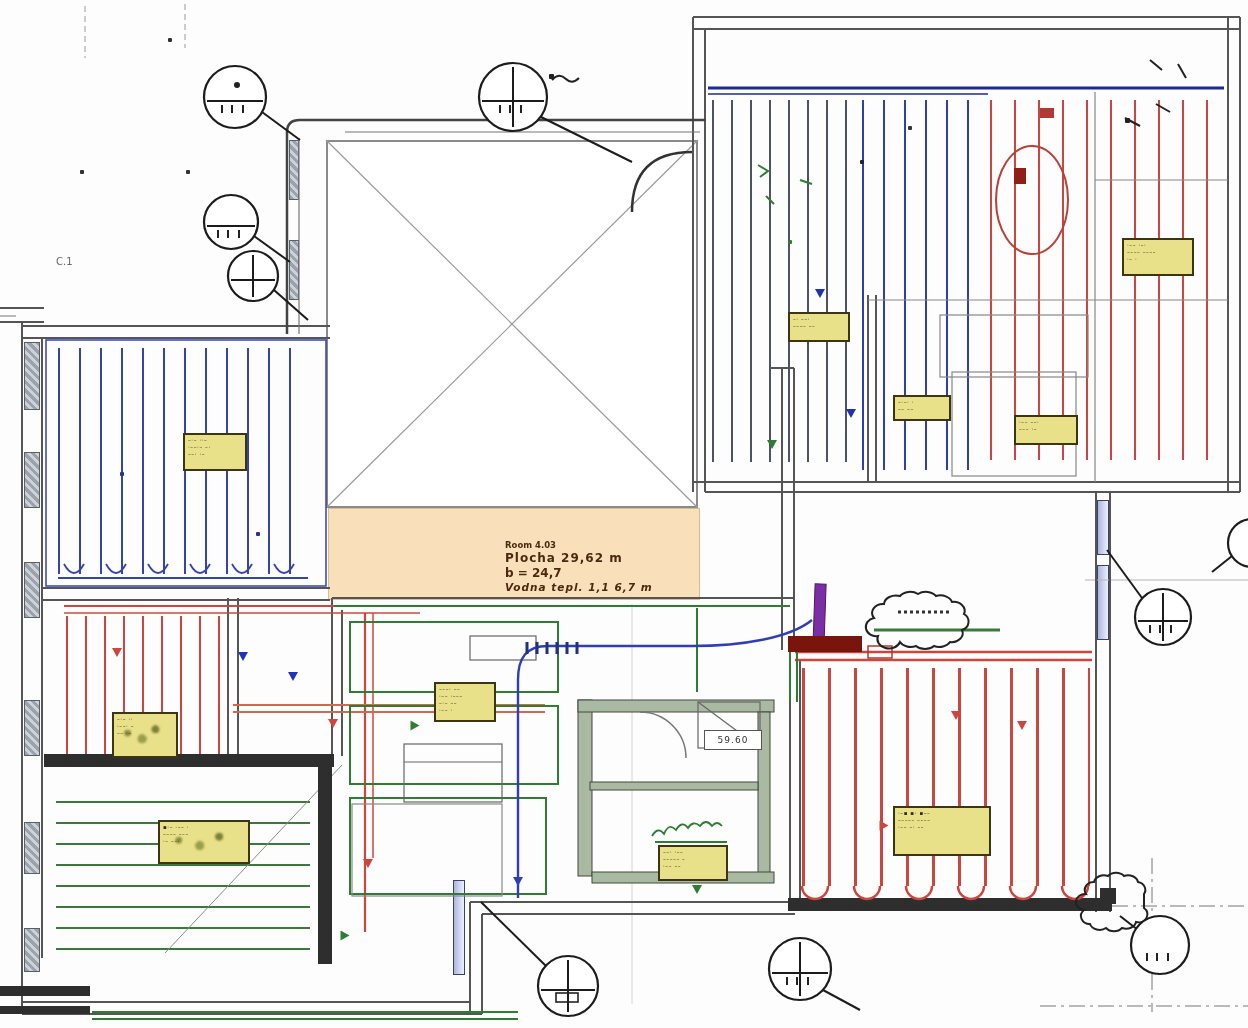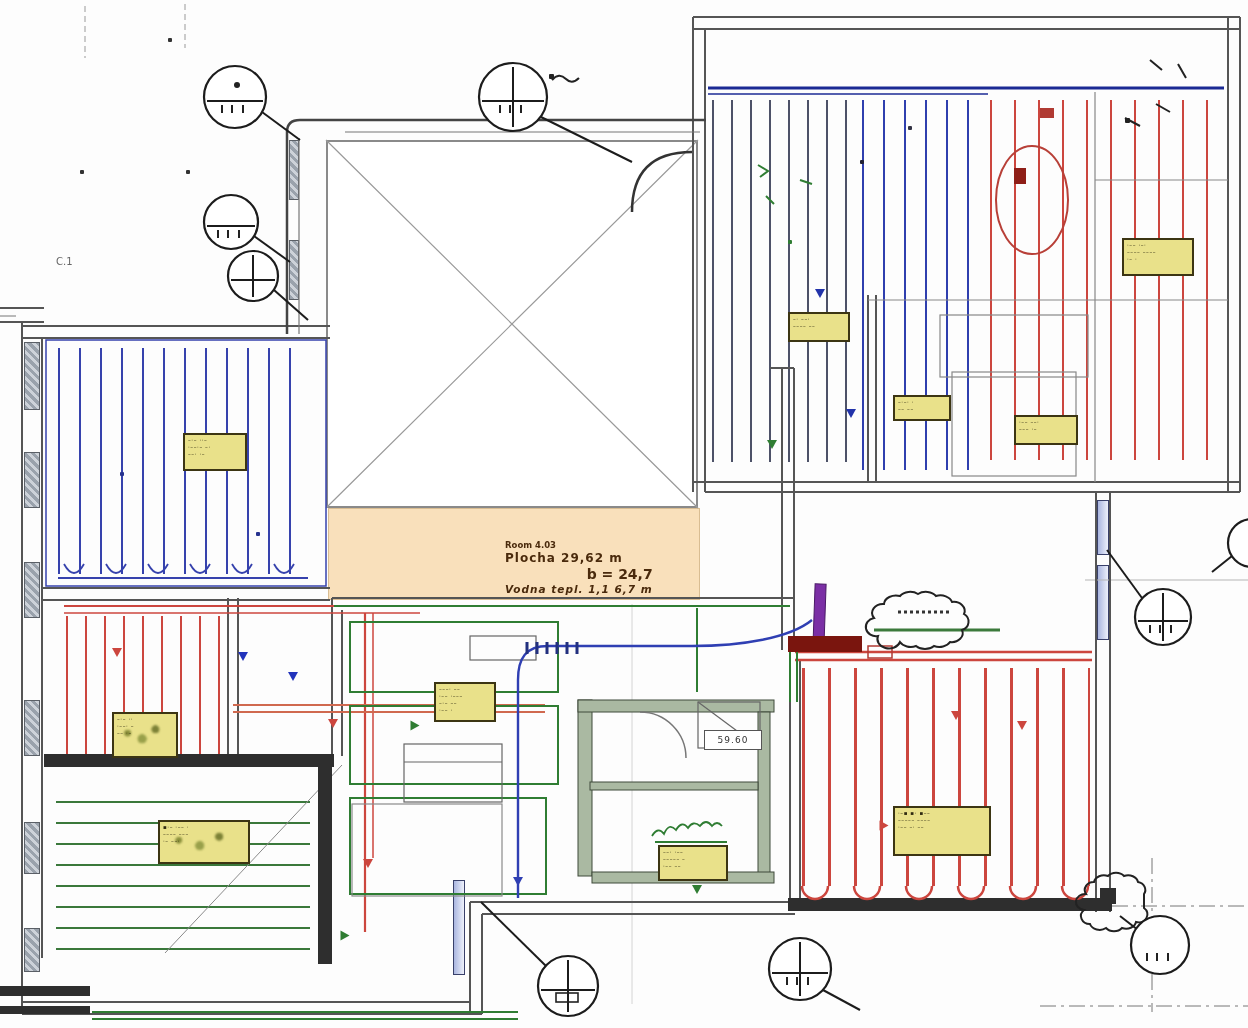--- a/index.html
+++ b/index.html
@@ -28,21 +28,21 @@
                    white-space:nowrap;filter:blur(.5px);}
   .loop-label .blot{position:absolute;inset:2px;filter:blur(1px);
       background:
        radial-gradient(circle 6px at 20% 45%, #8a8f3a 0 55%, transparent 60%),
        radial-gradient(circle 8px at 45% 60%, #99a04a 0 55%, transparent 60%),
        radial-gradient(circle 7px at 68% 35%, #7c8136 0 55%, transparent 60%);}
   .spec-note{position:absolute;left:505px;top:524px;display:flex;flex-direction:column;gap:1px;
              color:#4a2a0c;filter:blur(.7px);margin-top:16px;}
   .spec-note .sn1{font-size:8.5px;font-weight:bold;}
   .spec-note .sn2{font-size:12px;font-weight:bold;letter-spacing:1px;}
-  .spec-note .sn3{font-size:14px;font-weight:bold;text-align:right;}
+  .spec-note .sn3{font-size:12px;font-weight:bold;}
   .spec-note .sn4{font-size:10.5px;font-weight:bold;letter-spacing:1px;font-style:italic;}
   .bath-box{position:absolute;left:704px;top:730px;width:58px;height:20px;border:1px solid #555;
             background:#fff;display:flex;align-items:center;justify-content:center;box-sizing:border-box;}
   .bath-box span{font-size:9px;color:#333;filter:blur(.5px);letter-spacing:1px;}
   .left-note{position:absolute;left:56px;top:256px;font-size:10px;color:#666;filter:blur(.6px);}
   .arrow{position:absolute;width:0;height:0;border-left:5px solid transparent;
          border-right:5px solid transparent;border-bottom:9px solid;}
 </style>
 </head>
 <body>

